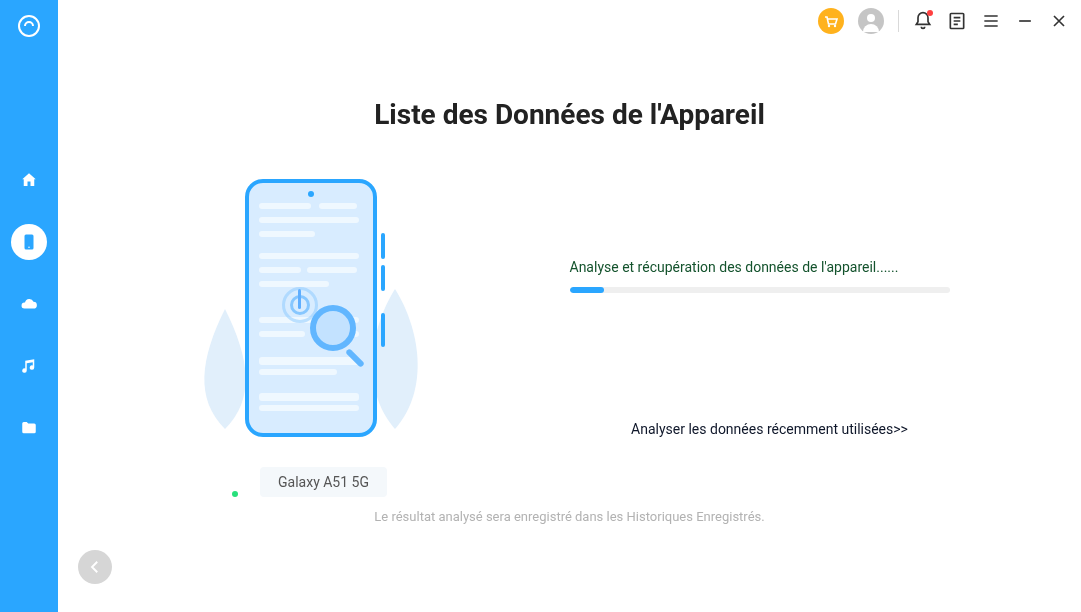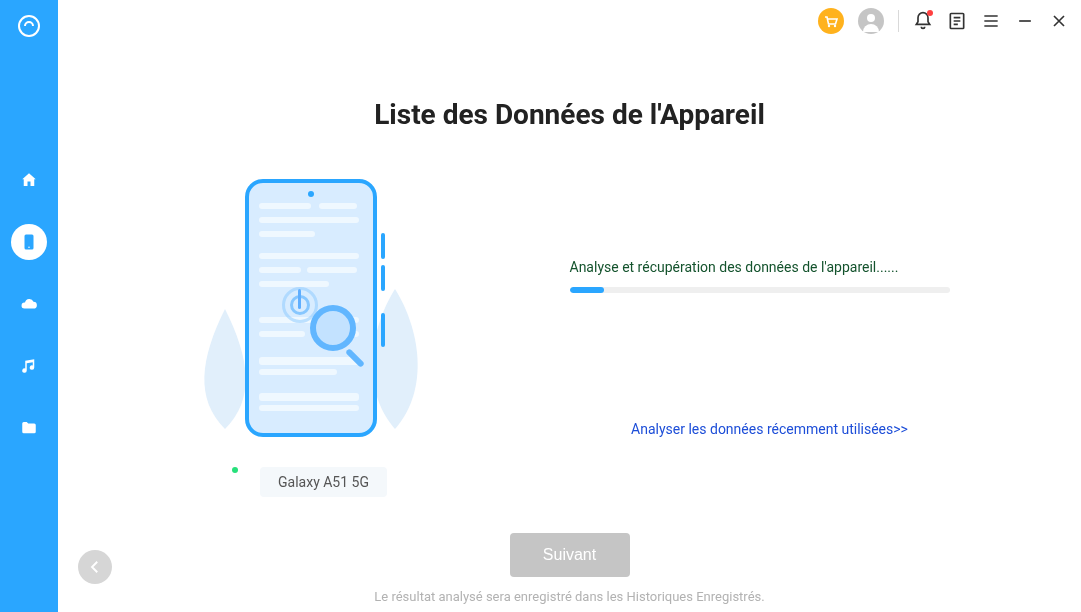--- a/index.html
+++ b/index.html
@@ -89,21 +89,21 @@
   }
   .device-art {
     width: 260px;
     height: 270px;
     position: relative;
     display: flex;
     justify-content: center;
   }
   .device-info {
     display: flex;
-    align-items: flex-start;
+    align-items: flex-end;
     gap: 22px;
     margin-top: 18px;
   }
   .status-dot {
     width: 6px;
     height: 6px;
     border-radius: 50%;
     background: #27e07b;
   }
   .device-name {
@@ -133,21 +133,21 @@
   .progress-fill {
     position: absolute;
     left: 0; top: 0;
     height: 100%;
     background: #2aa6ff;
     border-radius: 3px;
   }
   .recent-link {
     margin-top: 128px;
     text-align: center;
-    color: #1d4ed8;
+    color: #0f172a;
     font-size: 14px;
     cursor: pointer;
   }
   .next-btn {
     display: block;
     margin: 36px auto 0 auto;
     width: 120px;
     height: 44px;
     border: none;
     background: #c5c5c5;
@@ -386,21 +386,20 @@
     <div class="right-col">
       <div class="status-text">Analyse et récupération des données de l'appareil......</div>
       <div class="progress-track">
         <div class="progress-fill" style="width:9%"></div>
       </div>
       <div class="recent-link">Analyser les données récemment utilisées&gt;&gt;</div>
     </div>
 
   </div>
 
-  <button class="next-btn" disabled="">Suivant</button>
   <div class="footer-note">Le résultat analysé sera enregistré dans les Historiques Enregistrés.</div>
 </div>
 
 <div class="back-btn">
   <svg width="18" height="18" viewBox="0 0 24 24" fill="none" stroke="#fff" stroke-width="2.5">
       <path d="M15 5l-7 7 7 7"></path>
     </svg>
 </div>
 
 </body></html>

